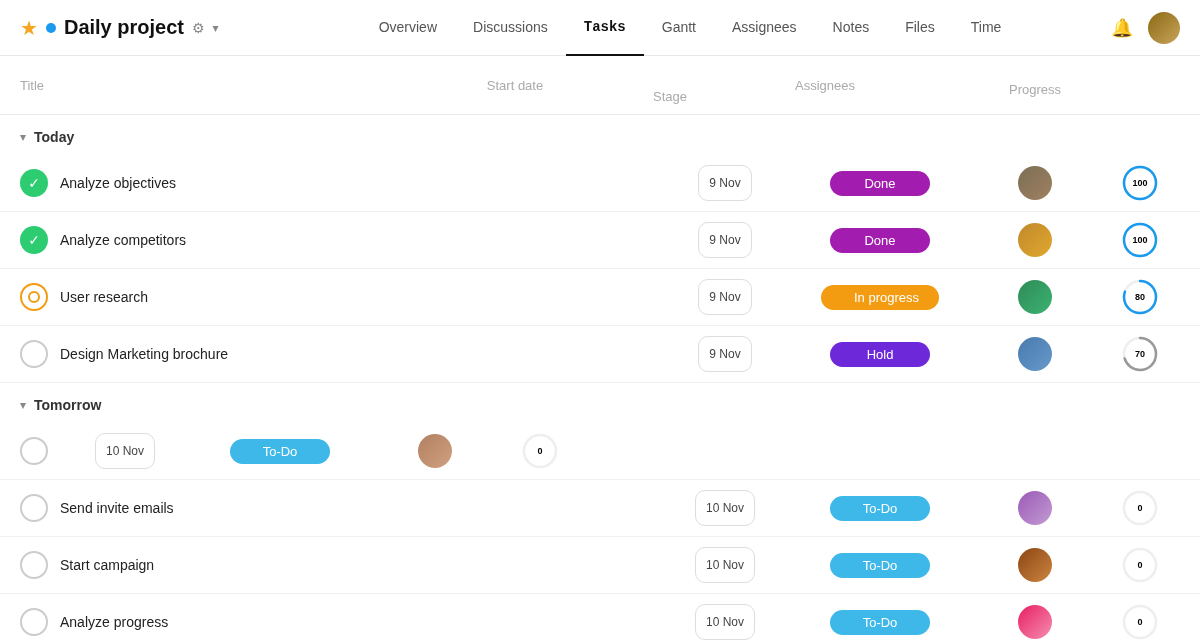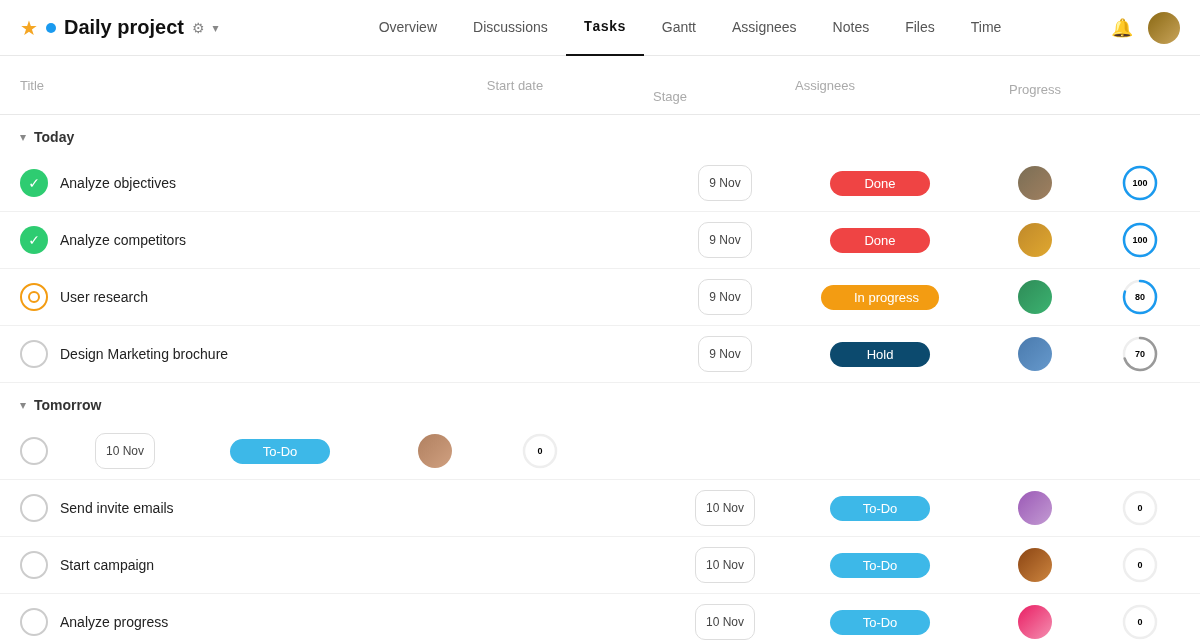--- a/index.html
+++ b/index.html
@@ -139,23 +139,23 @@
     
     .stage-badge {
       border-radius: 20px;
       padding: 5px 20px;
       font-size: 13px;
       font-weight: 500;
       color: white;
       min-width: 100px;
       text-align: center;
     }
-    .stage-done { background: #ef4444; }
+    .stage-done { background: #a21caf; }
     .stage-inprogress { background: #f39c12; padding-left: 33px; }
-    .stage-hold { background: #0c4a6e; }
+    .stage-hold { background: #6d28d9; }
     .stage-todo { background: #3db8e8; }
 
     
     .task-avatar {
       width: 34px; height: 34px; border-radius: 50%;
       overflow: hidden; display: flex; align-items: center; justify-content: center;
       font-size: 13px; font-weight: 600; color: white;
     }
     .av1 { background: linear-gradient(135deg, #7b6e55, #a08060); }
     .av2 { background: linear-gradient(135deg, #c0892a, #e0a830); }

